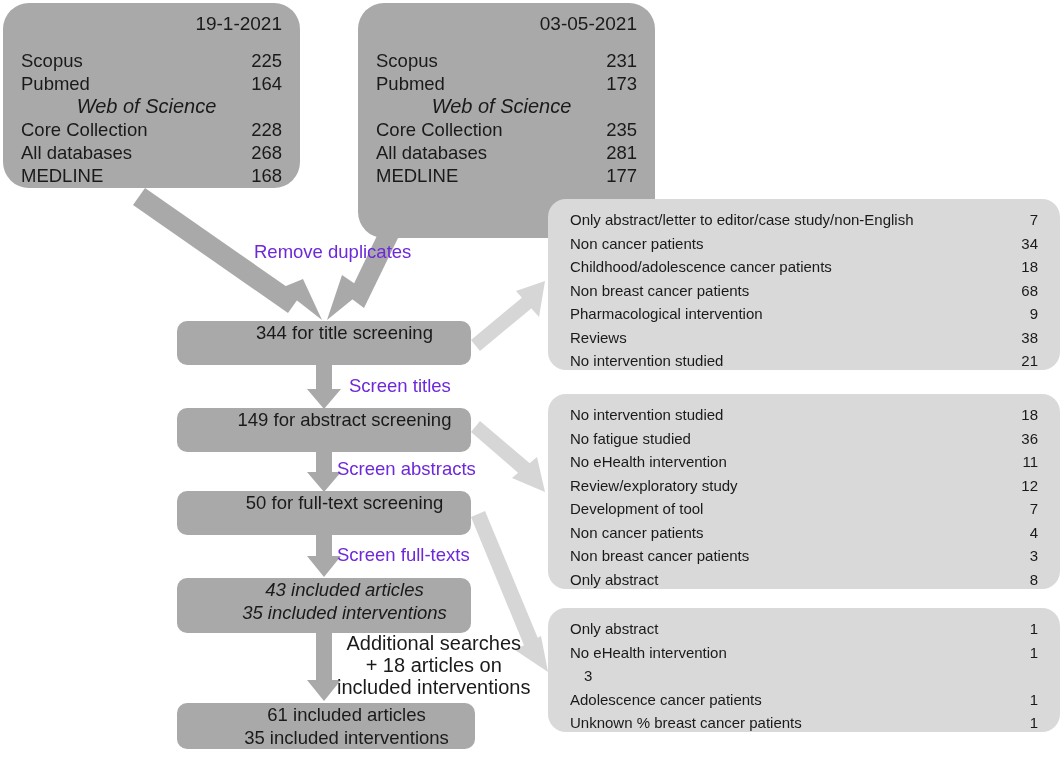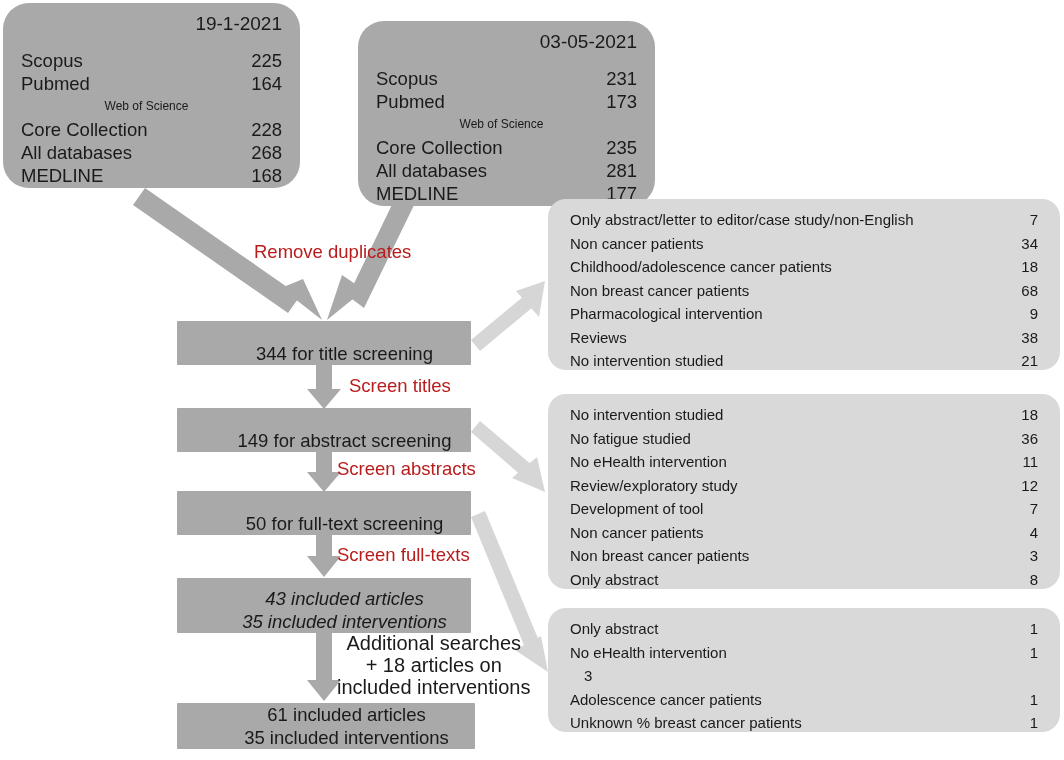--- a/index.html
+++ b/index.html
@@ -47,35 +47,36 @@
     display: flex;
     justify-content: space-between;
     align-items: baseline;
     font-size: 18.5px;
     line-height: 23px;
   }
   .src-row .lbl { white-space: nowrap; }
   .src-row .val { white-space: nowrap; }
   .src-center {
     text-align: center;
-    font-size: 12px;
+    font-size: 20px;
     line-height: 23px;
     padding-right: 10px;
+    font-style: italic;
   }
 
   
   .stage-box {
     position: absolute;
     background: #a9a9a9;
-    border-radius: 1px;
+    border-radius: 10px;
     box-sizing: border-box;
     display: flex;
     flex-direction: column;
     align-items: center;
-    justify-content: flex-end;
+    justify-content: flex-start;
     font-size: 18.5px;
     line-height: 23px;
     text-align: center;
     padding-left: 41px;
   }
 
   
   .excl-panel {
     position: absolute;
     background: #d9d9d9;
@@ -92,21 +93,21 @@
   }
   .excl-row .lbl { white-space: nowrap; }
   .excl-row .val { white-space: nowrap; padding-left: 14px; }
 
   
   .edge-label {
     position: absolute;
     font-size: 18.5px;
     line-height: 22px;
     white-space: nowrap;
-    color: #b91c1c;
+    color: #6d28d9;
   }
   .edge-label-block {
     position: absolute;
     font-size: 20px;
     line-height: 22px;
     text-align: center;
     white-space: nowrap;
   }
 </style>
 </head>
@@ -176,21 +177,21 @@
     <div class="src-row">
       <span class="lbl">All databases</span>
       <span class="val">268</span>
     </div>
     <div class="src-row">
       <span class="lbl">MEDLINE</span>
       <span class="val">168</span>
     </div>
   </div>
 
-  <div class="source-box" style="left:358px; top:21px; width:297px; height:185px;">
+  <div class="source-box" style="left:358px; top:3px; width:297px; height:235px;">
     <div class="source-title">03-05-2021</div>
     <div class="src-row">
       <span class="lbl">Scopus</span>
       <span class="val">231</span>
     </div>
     <div class="src-row">
       <span class="lbl">Pubmed</span>
       <span class="val">173</span>
     </div>
     <div class="src-center">Web of Science</div>

